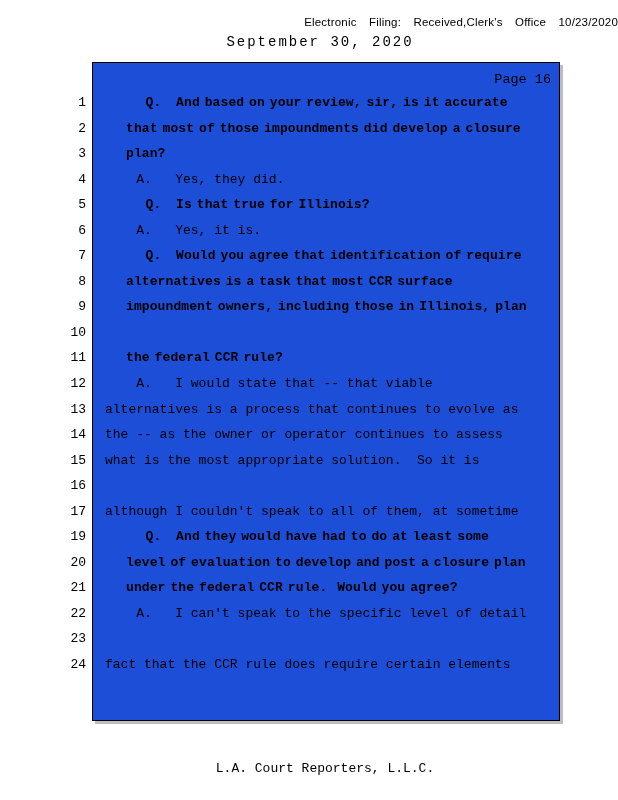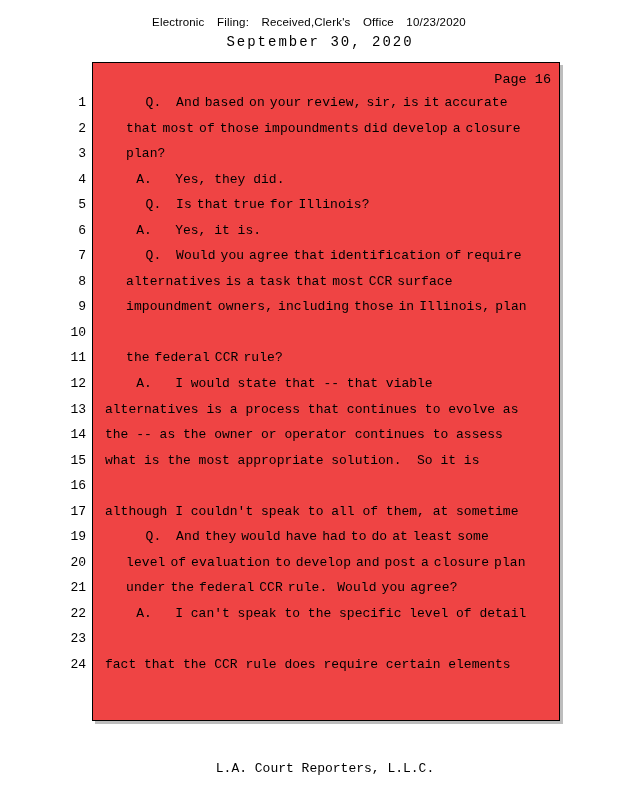--- a/index.html
+++ b/index.html
@@ -8,21 +8,21 @@
     width: 618px;
     height: 800px;
     background: #ffffff;
     color: #000000;
     font-family: "Liberation Mono", "DejaVu Sans Mono", monospace;
     overflow: hidden;
   }
   .header-filing {
     position: absolute;
     top: 16px; left: 0; width: 618px;
-    text-align: center;
+    text-align: right;
     font-family: "Liberation Sans", "DejaVu Sans", sans-serif;
     font-size: 11.5px;
     word-spacing: 9px;
     letter-spacing: 0.2px;
     color: #000;
     white-space: pre;
   }
   .header-date {
     position: absolute;
     top: 34px; left: 0; width: 640px;
@@ -31,21 +31,21 @@
     font-size: 14px;
     letter-spacing: 2px;
     color: #000;
     white-space: pre;
   }
   .transcript-box {
     position: absolute;
     left: 92px; top: 62px;
     width: 466px; height: 657px;
     border: 1px solid #000;
-    background: #ef4444;
+    background: #1d4ed8;
     box-shadow: 3px 3px 0 #bdbdbd;
   }
   .page-label {
     position: absolute;
     top: 9px; right: 8px;
     font-family: "Liberation Mono", monospace;
     font-size: 13.5px;
     white-space: pre;
   }
   .lines {
@@ -63,21 +63,21 @@
     width: 26px;
     text-align: right;
     flex: 0 0 26px;
     white-space: pre;
   }
   .t-txt {
     margin-left: 19px;
     white-space: pre;
   }
   .t-txt.bold {
-    font-weight: normal;
+    font-weight: bold;
     word-spacing: -3px;
     letter-spacing: 0.1px;
     margin-left: 40px;
   }
   .footer {
     position: absolute;
     left: 92px; top: 733px;
     width: 466px;
     text-align: center;
     font-size: 13px;

